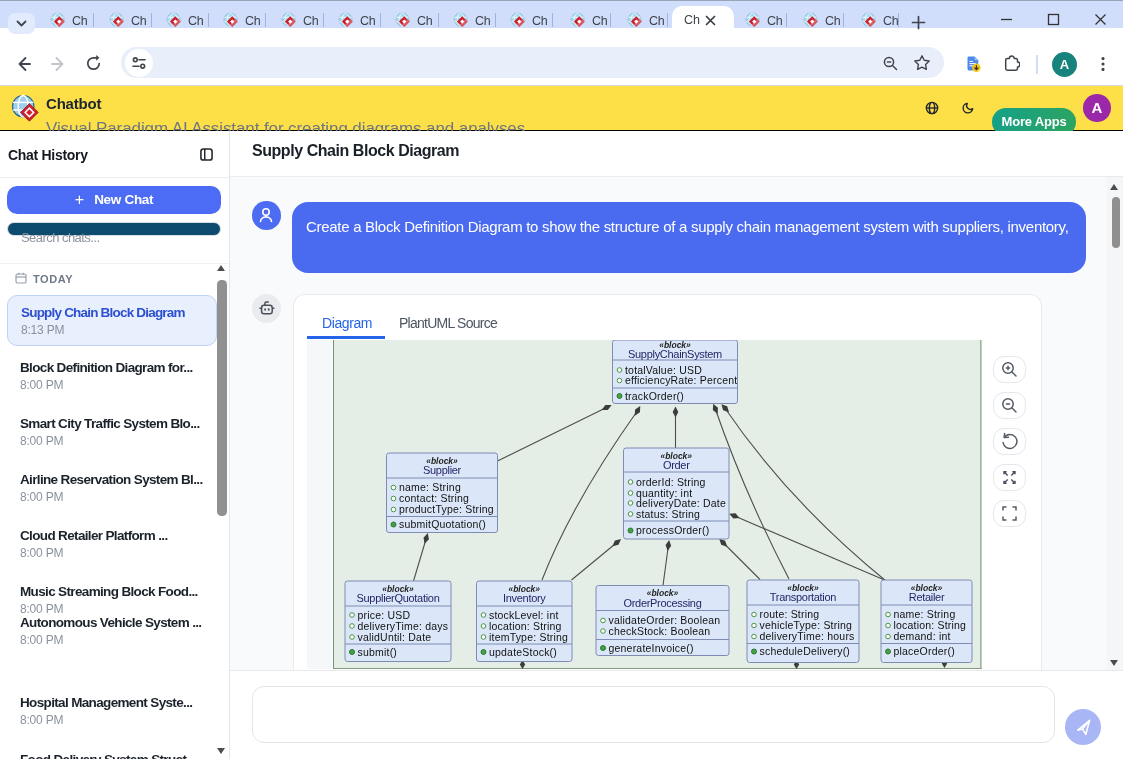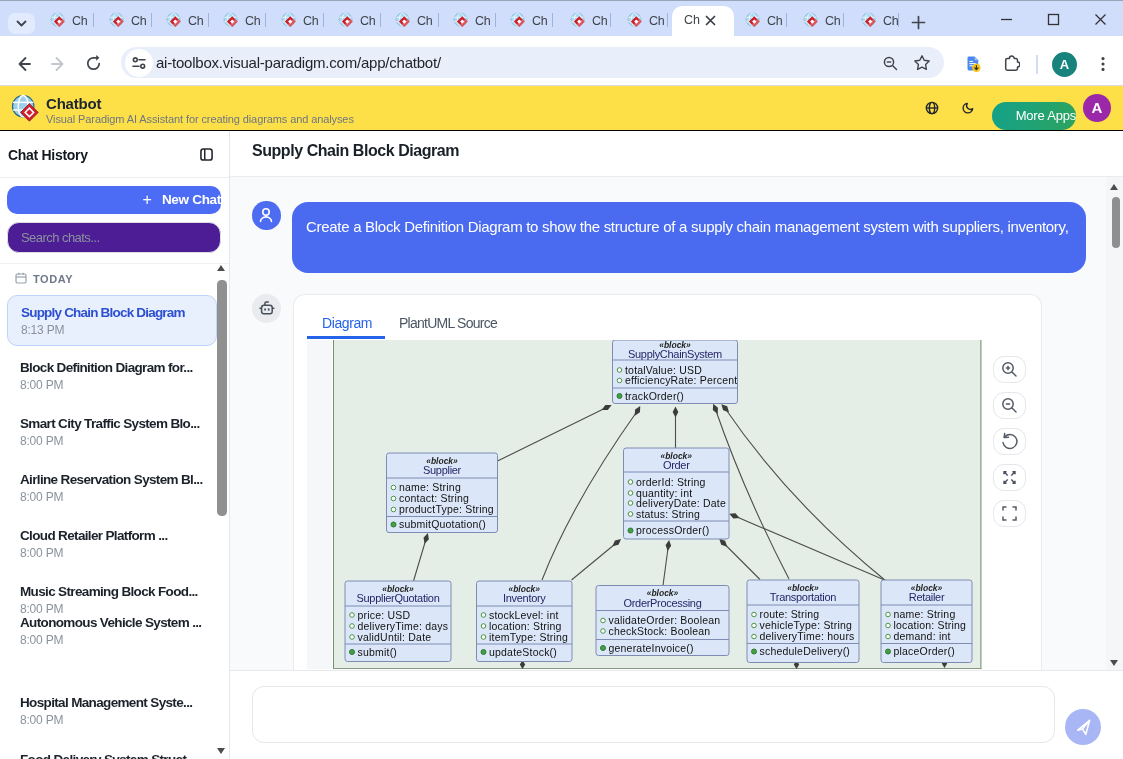--- a/index.html
+++ b/index.html
@@ -1,44 +1,44 @@
 <!DOCTYPE html>
 <html><head>
 <meta charset="utf-8">
 <style>
 *{margin:0;padding:0;box-sizing:border-box}
 html,body{width:1123px;height:759px;overflow:hidden}
 body{font-family:"Liberation Sans",sans-serif;-webkit-font-smoothing:antialiased}
 #page{position:relative;width:1123px;height:759px;overflow:hidden;background:#fff}
 
-#tabstrip{position:absolute;left:0;top:0;width:1123px;height:36px;background:#d0defb}
+#tabstrip{position:absolute;left:0;top:0;width:1123px;height:28px;background:#d0defb}
 #tabstrip .topline{position:absolute;top:0;left:0;width:100%;height:1px;background:#98a4b8}
 #tsearch{position:absolute;left:8px;top:13px;width:27px;height:21px;border-radius:7px;background:#e2ebfd}
 .tab-fav{position:absolute;top:12px;width:16px;height:16px}
 .tab-txt{position:absolute;top:14px;font-size:12.5px;color:#3f444b;letter-spacing:-.2px}
 .tdiv{position:absolute;top:13px;width:1px;height:14px;background:#9fb4dd}
 #atab{position:absolute;left:672px;top:6px;width:62px;height:34px;background:#fff;border-radius:10px 10px 0 0}
 #atab .c{position:absolute;top:7px;left:12px;font-size:12.5px;color:#3f444b}
 #toolbar{position:absolute;left:0;top:40px;width:1123px;height:46px;background:#fff}
 #tbline{position:absolute;left:0;top:85px;width:1123px;height:1px;background:#dadce0}
 #pill{position:absolute;left:121px;top:7px;width:823px;height:31px;border-radius:16px;background:#e9eefb}
 #tunec{position:absolute;left:4px;top:1.5px;width:28px;height:28px;border-radius:50%;background:#fff}
 #url{position:absolute;left:35px;top:6.5px;font-size:15px;color:#23262b;letter-spacing:-.22px}
 
 #appheader{position:absolute;left:0;top:86px;width:1123px;height:45px;background:#fde047;border-bottom:1px solid #000000}
 #apptitle{position:absolute;left:46px;top:9px;font-size:15px;font-weight:bold;color:#1e2630;letter-spacing:-.2px}
-#appsub{position:absolute;left:46px;top:27px;font-size:11px;color:#6e7681;letter-spacing:-.1px}
-#moreapps{position:absolute;left:992px;top:16px;width:84px;height:28px;border-radius:14px;background:linear-gradient(100deg,#14a189,#2da45f);color:#fff;font-size:13px;font-weight:normal;text-align:right;line-height:28px;letter-spacing:-.2px}
+#appsub{position:absolute;left:46px;top:33px;font-size:17px;color:#6e7681;letter-spacing:-.1px}
+#moreapps{position:absolute;left:992px;top:22px;width:84px;height:28px;border-radius:14px;background:linear-gradient(100deg,#14a189,#2da45f);color:#fff;font-size:13px;font-weight:bold;text-align:center;line-height:28px;letter-spacing:-.2px}
 #havatar{position:absolute;left:1083px;top:8px;width:28px;height:28px;border-radius:50%;background:#9a28a8;color:#fff;font-weight:bold;font-size:15px;text-align:center;line-height:28px}
 
 #sidebar{position:absolute;left:0;top:131px;width:230px;height:628px;background:#fff;border-right:1px solid #e4e6ea}
 #sbhead{position:absolute;left:8px;top:16px;font-size:14px;font-weight:bold;color:#14181f;letter-spacing:-.3px}
 #sbdiv{position:absolute;left:0;top:45.5px;width:229px;height:1px;background:#eceef1}
-#newchat{position:absolute;left:7px;top:54.5px;width:214px;height:28.5px;border-radius:10px;background:#4c6cf5;color:#fff;font-size:13.5px;text-align:right;line-height:28.5px;font-weight:bold;letter-spacing:-.3px}
-#search{position:absolute;left:7px;top:91px;width:214px;height:31px;border-radius:12px;border:1px solid #dbdfe4;background:#4c1d95;font-size:13px;color:#8b929e;line-height:29px;padding-left:13px;letter-spacing:-.55px}
+#newchat{position:absolute;left:7px;top:54.5px;width:214px;height:28.5px;border-radius:10px;background:#4c6cf5;color:#fff;font-size:13.5px;text-align:center;line-height:28.5px;font-weight:bold;letter-spacing:-.3px}
+#search{position:absolute;left:7px;top:91px;width:214px;height:14px;border-radius:12px;border:1px solid #dbdfe4;background:#0c4a6e;font-size:13px;color:#8b929e;line-height:29px;padding-left:13px;letter-spacing:-.55px}
 #today{position:absolute;left:33px;top:141.5px;font-size:11px;font-weight:bold;color:#6e7888;letter-spacing:.6px}
 .item{position:absolute;left:7px;width:210px;height:51px}
 .item .t{position:absolute;left:13px;top:9.5px;font-size:13.5px;font-weight:bold;color:#1c222b;letter-spacing:-.65px;white-space:nowrap}
 .item .m{position:absolute;left:13px;top:27.5px;font-size:12px;color:#8a919c;letter-spacing:-.2px}
 .item.active{background:#e8f0fd;border:1px solid #bed3f9;border-radius:10px}
 .item.active .t{color:#2d4fd0;letter-spacing:-.8px}
 
 #mtitle{position:absolute;left:230px;top:131px;width:893px;height:46px;background:#fff;border-bottom:1px solid #e9ebef}
 #mtitle span{position:absolute;left:22px;top:11px;font-size:16px;font-weight:bold;color:#1a2027;letter-spacing:-.45px}
 #chat{position:absolute;left:230px;top:177px;width:893px;height:493px;background:#f9fafb}
@@ -195,21 +195,20 @@
       </svg>
 <div id="pill">
   <div id="tunec">
           <svg width="28" height="28" viewBox="0 0 28 28">
             <circle cx="10.3" cy="10.8" r="1.9" fill="none" stroke="#3f444b" stroke-width="1.6"></circle>
             <line x1="14" y1="10.8" x2="20" y2="10.8" stroke="#3f444b" stroke-width="1.6" stroke-linecap="round"></line>
             <circle cx="17.7" cy="17.2" r="1.9" fill="none" stroke="#3f444b" stroke-width="1.6"></circle>
             <line x1="8" y1="17.2" x2="14" y2="17.2" stroke="#3f444b" stroke-width="1.6" stroke-linecap="round"></line>
           </svg>
         </div>
-  <div id="url">ai-toolbox.visual-paradigm.com/app/chatbot/</div>
   <svg style="position:absolute;left:761px;top:7.5px" width="17" height="17" viewBox="0 0 17 17">
           <circle cx="7" cy="7" r="4.6" fill="none" stroke="#3f444b" stroke-width="1.5"></circle>
           <line x1="4.8" y1="7" x2="9.2" y2="7" stroke="#3f444b" stroke-width="1.4"></line>
           <line x1="10.5" y1="10.5" x2="14.5" y2="14.5" stroke="#3f444b" stroke-width="1.5" stroke-linecap="round"></line>
         </svg>
   <svg style="position:absolute;left:792px;top:6.5px" width="18" height="18" viewBox="0 0 18 18">
           <path d="M9 1.8 L11.2 6.3 L16.2 7 L12.6 10.5 L13.4 15.4 L9 13.1 L4.6 15.4 L5.4 10.5 L1.8 7 L6.8 6.3 Z" fill="none" stroke="#3f444b" stroke-width="1.4" stroke-linejoin="round"></path>
         </svg>
 </div>
 <svg style="position:absolute;left:964px;top:14.5px" width="18" height="18" viewBox="0 0 18 18">

